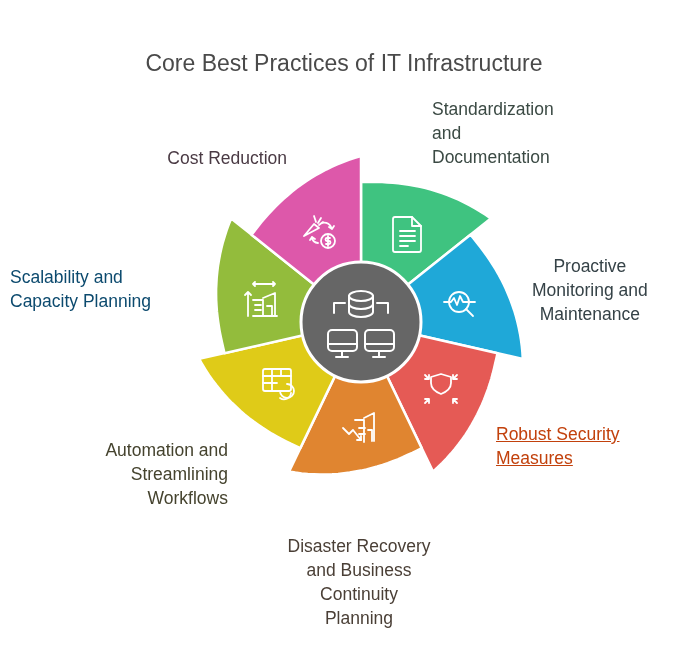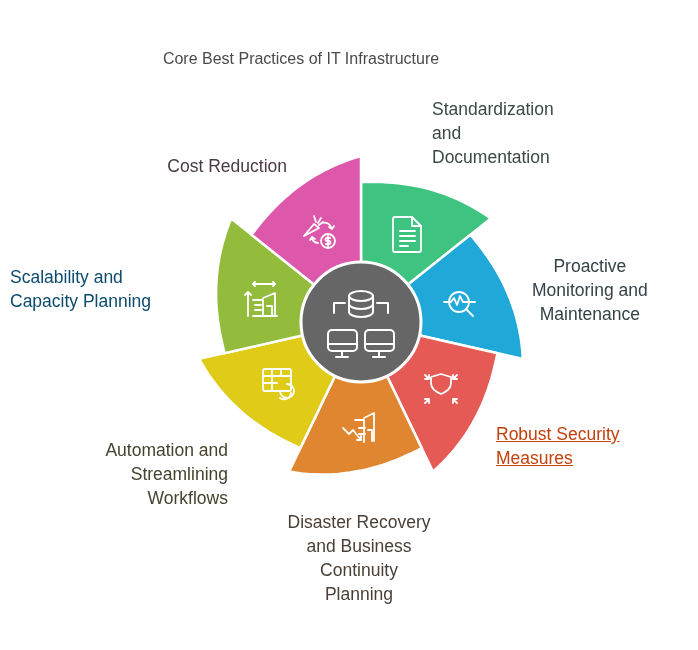--- a/index.html
+++ b/index.html
@@ -1,17 +1,17 @@
 <!DOCTYPE html>
 <html><head>
 <meta charset="utf-8">
 <style>
   html, body { margin:0; padding:0; background:#ffffff; }
   body { width:698px; height:650px; position:relative; overflow:hidden; font-family:"Liberation Sans", sans-serif; }
-  .title { position:absolute; left:0; width:602px; top:50px; text-align:center; font-size:16px; color:#4a4a4a; }
+  .title { position:absolute; left:0; width:602px; top:50px; text-align:center; font-size:23px; color:#4a4a4a;padding-left:43px; }
   .label { position:absolute; font-size:17.5px; line-height:24px; white-space:pre-line; }
   svg.wheel { position:absolute; left:0; top:0; }
 </style>
 </head>
 <body>
 
 <div class="title">Core Best Practices of IT Infrastructure</div>
 
 <svg class="wheel" width="698" height="650" viewBox="0 0 698 650">
   <g id="petals">
@@ -93,22 +93,22 @@
 </svg>
 
 <div class="label" style="left: 432px; top: 97px; text-align: left; color: rgb(59, 74, 68);">Standardization
 and
 Documentation</div>
 <div class="label" style="left: 532px; top: 254px; text-align: center; color: rgb(53, 66, 71);">Proactive
 Monitoring and
 Maintenance</div>
 <div class="label" style="left: 496px; top: 422px; text-align: left; color: #c2410c; text-decoration: underline;">Robust Security
 Measures</div>
-<div class="label" style="left: 259px; top: 510px; width: 200px; text-align: center; color: rgb(74, 63, 54);">Disaster Recovery
+<div class="label" style="left: 259px; top: 534px; width: 200px; text-align: center; color: rgb(74, 63, 54);">Disaster Recovery
 and Business
 Continuity
 Planning</div>
 <div class="label" style="left: 40px; top: 438px; width: 188px; text-align: right; color: rgb(69, 67, 46);">Automation and
 Streamlining
 Workflows</div>
 <div class="label" style="left: 10px; top: 265px; width: 181px; text-align: left; color: #0c4a6e;">Scalability and
 Capacity Planning</div>
-<div class="label" style="left: 100px; top: 146px; width: 187px; text-align: right; color: rgb(74, 58, 68); margin-top: 8px;">Cost Reduction</div>
+<div class="label" style="left: 100px; top: 146px; width: 187px; text-align: right; color: rgb(74, 58, 68);">Cost Reduction</div>
 
 </body></html>

